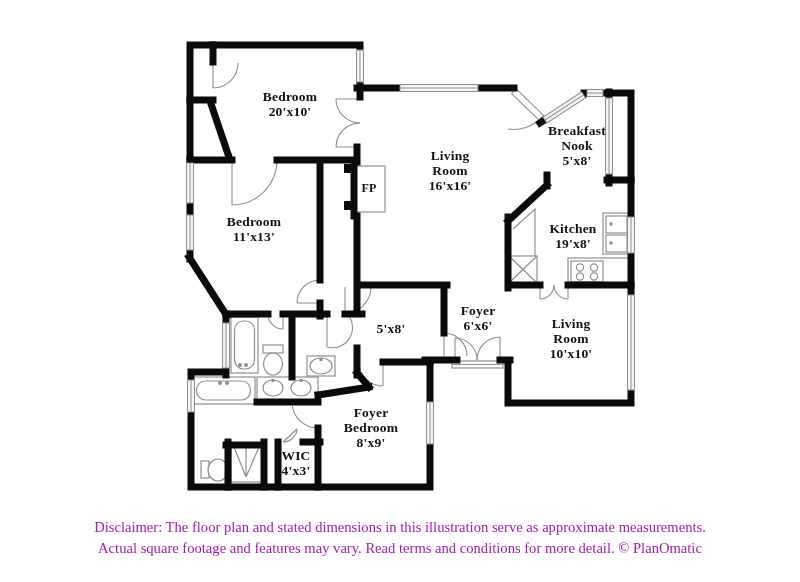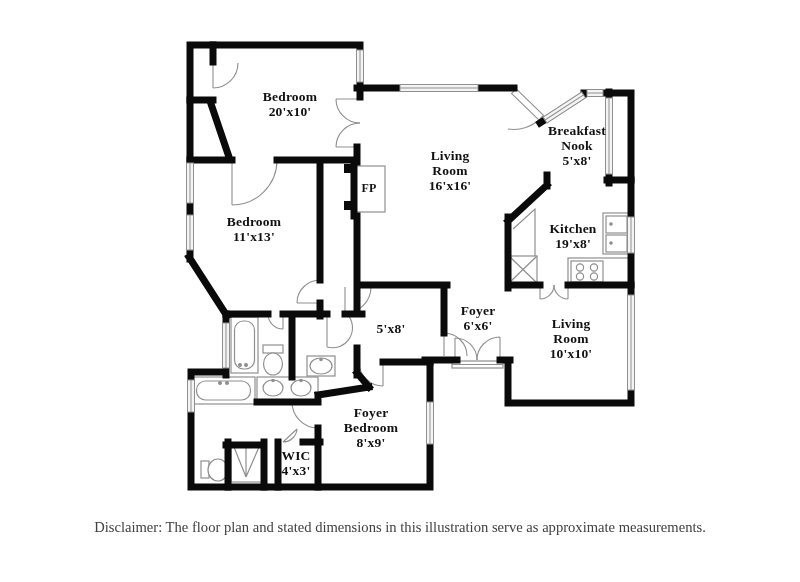--- a/index.html
+++ b/index.html
@@ -5,21 +5,21 @@
   html,body{margin:0;padding:0;background:#fff;}
   .plan{position:relative;width:800px;height:582px;background:#ffffff;overflow:hidden;
         font-family:"Liberation Serif",serif;}
   .plan svg{position:absolute;left:0;top:0;}
   .room-label{position:absolute;transform:translate(-50%,-50%);text-align:center;
       font-weight:700;font-size:13.5px;line-height:1.12;color:#111;white-space:nowrap;
       letter-spacing:.2px;}
   .room-label span{display:block;}
   .fp-label{font-size:12px;text-align:center;}
   .footer{position:absolute;left:0;top:517px;width:800px;text-align:center;
-      font-size:14.6px;color:#404040;line-height:21px;}
+      font-size:14.6px;color:#a21caf;line-height:21px;}
   .footer div{white-space:nowrap;}
 </style>
 </head>
 <body>
 
 <div class="plan">
 
 <svg width="800" height="582" viewBox="0 0 800 582">
 
   <g stroke="#8f8f8f" stroke-width="1.2" fill="#ffffff">
@@ -225,15 +225,16 @@
 <div class="room-label" style="left:296px;top:463px">
   <span>WIC</span>
   <span>4'x3'</span>
 </div>
 <div class="room-label fp-label" style="left:369px;top:189px">
   <span>FP</span>
 </div>
 
 <div class="footer">
   <div>Disclaimer: The floor plan and stated dimensions in this illustration serve as approximate measurements.</div>
+  <div>Actual square footage and features may vary. Read terms and conditions for more detail. © PlanOmatic</div>
 </div>
 
 </div>
 
 </body></html>

